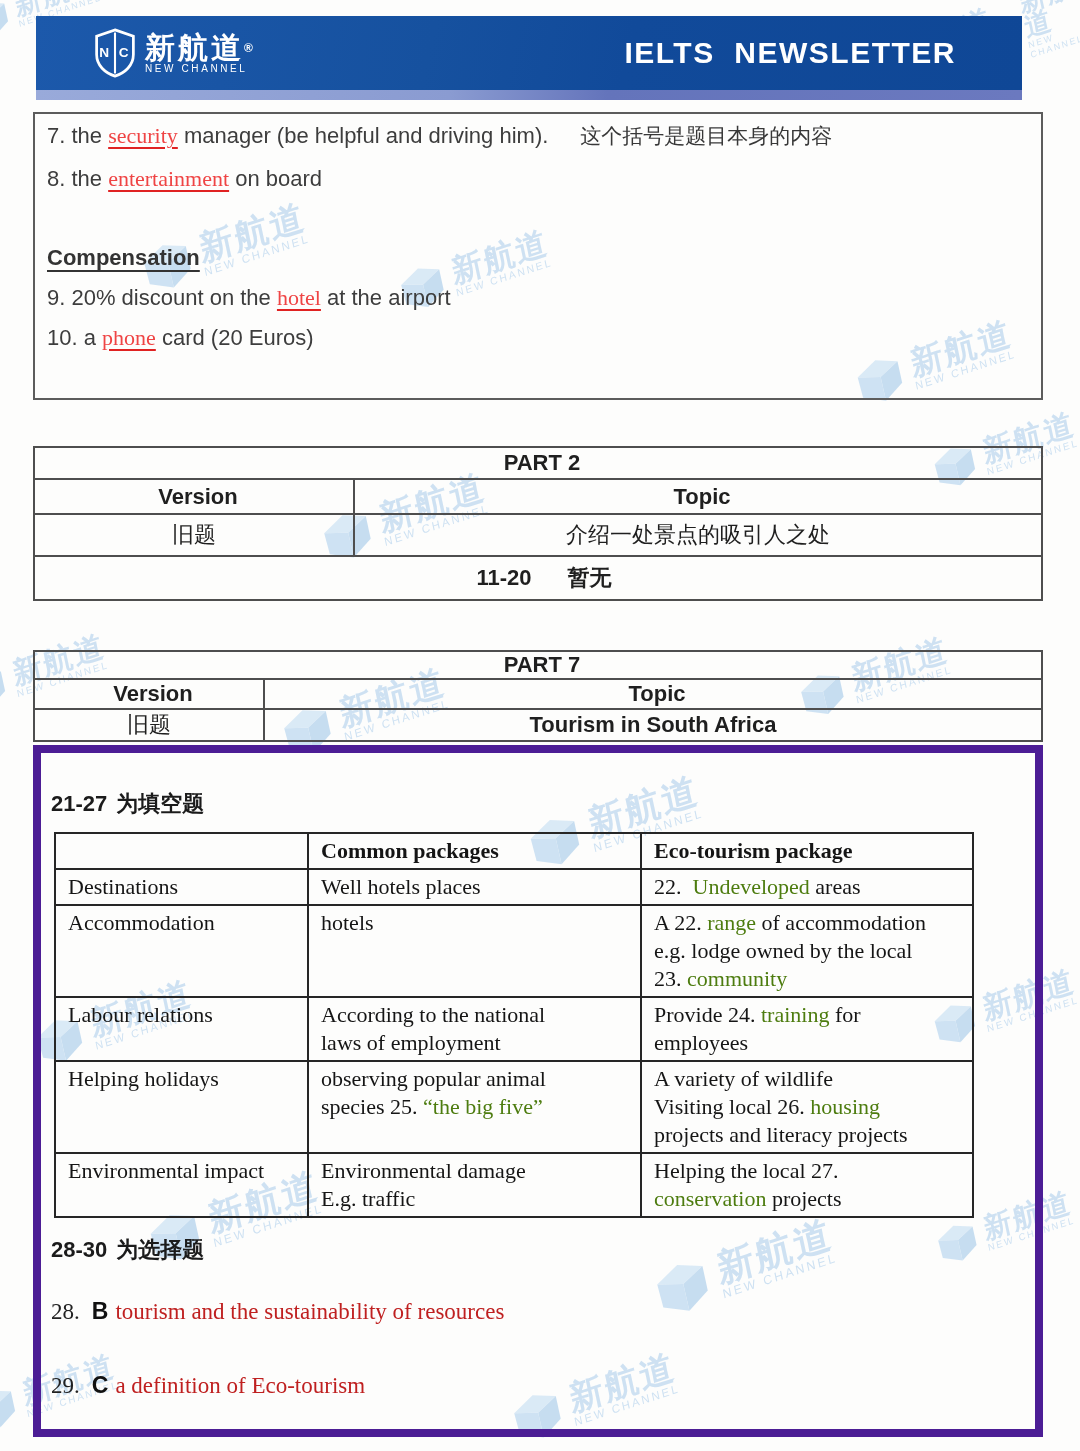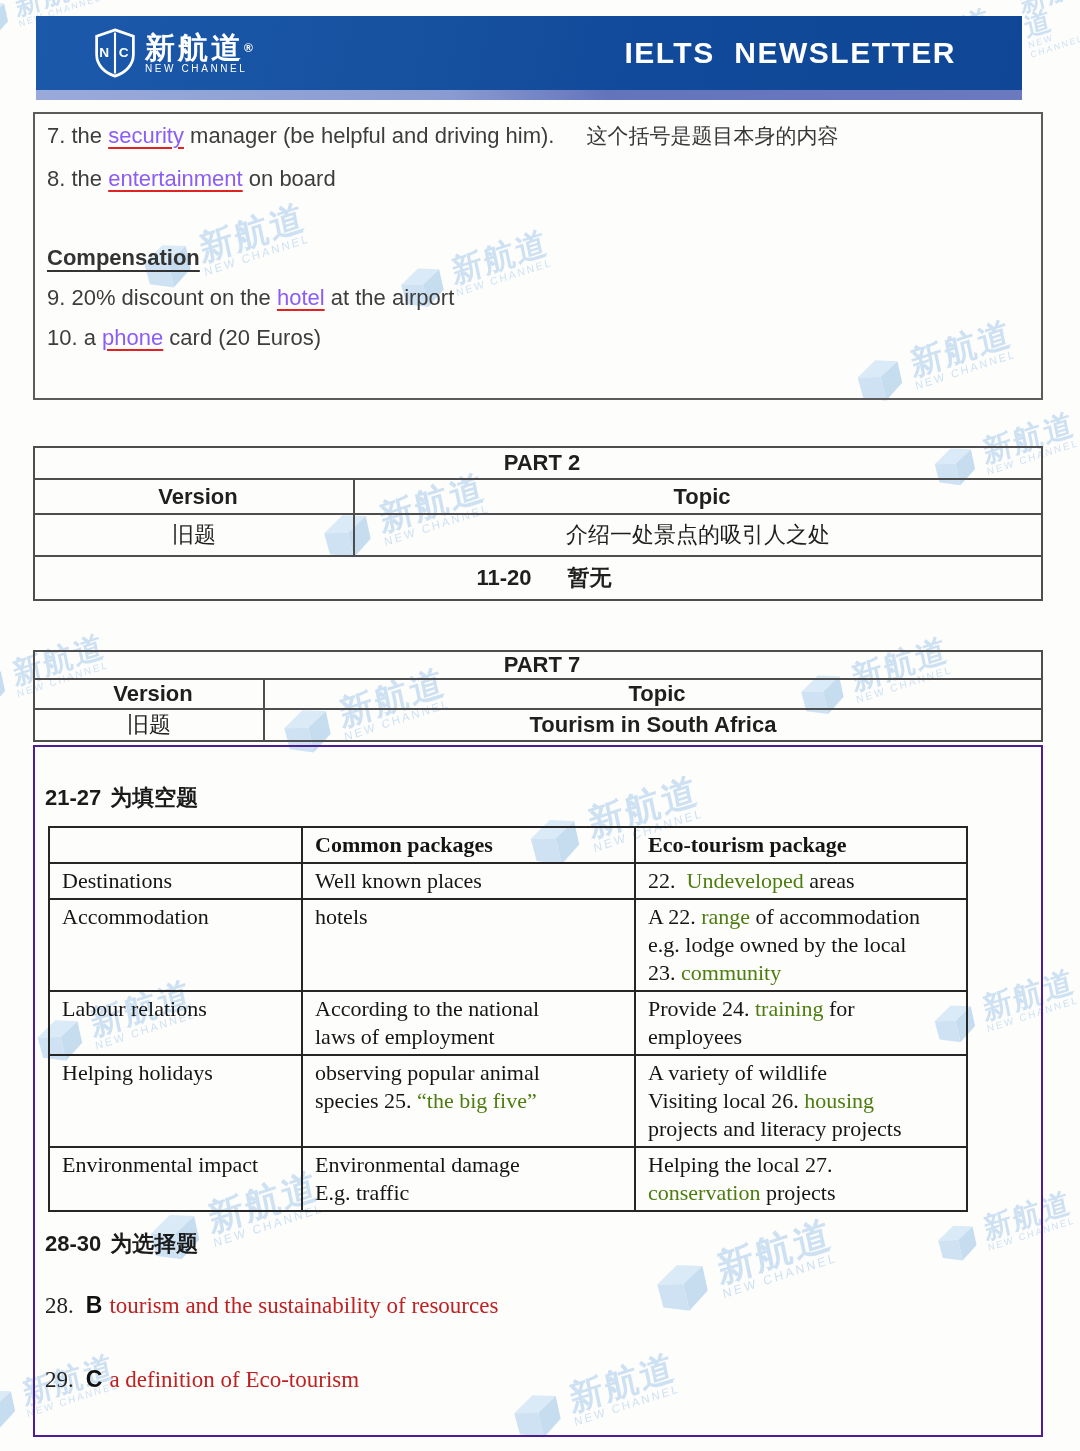--- a/index.html
+++ b/index.html
@@ -39,41 +39,41 @@
   .brand-en { color:#fff; font-size:10px; letter-spacing:2.6px; white-space:nowrap; }
   .header-title { color:#fff; font-size:30px; font-weight:bold; letter-spacing:1.5px; white-space:pre; }
 
   
   .box1 {
     position:absolute; left:33px; top:112px; width:1010px; height:288px; z-index:1;
     border:2px solid #5c5c5c; font-size:22px; color:#3d3d3d;
   }
   .box1 .line { position:absolute; left:12px; white-space:nowrap; }
   .red-u {
-    color:#8b5cf6; text-decoration:underline;
-    text-decoration-color:#e02222; text-decoration-thickness:2px; text-underline-offset:4px;
+    color:#ef4444; text-decoration:underline;
+    text-decoration-color:#e02222; text-decoration-thickness:2px; text-underline-offset:4px;font-family:Liberation Serif, serif;
   }
   .cn-note { margin-left:32px; color:#383838; font-size:21px; }
   .comp-heading {
     font-weight:bold; color:#333;
     text-decoration:underline; text-decoration-thickness:2px; text-underline-offset:5px;
   }
 
   
   table.part { position:absolute; left:33px; z-index:1; border-collapse:collapse; table-layout:fixed; width:1010px; background:transparent; }
   table.part td { border:2px solid #4e4e4e; text-align:center; vertical-align:middle; font-size:22px; color:#1f1f1f; }
   .blue-bold { color:#2e74b5; font-weight:bold;padding-left:8px; }
   .bold { font-weight:bold; }
   td.range-row { text-align:left; padding-left:12px; }
   .range-gap { margin-left:36px; }
 
   
   .p3-box {
     position:absolute; left:33px; top:745px; width:1010px; height:692px; z-index:1;
-    border:2px solid #4c1d95;
+    border:8px solid #4c1d95;
   }
   .p3-inner { position:relative; width:100%; height:100%; }
   .sec-heading { position:absolute; left:10px; font-size:22px; font-weight:bold; color:#1b1b1b; white-space:nowrap; }
   .sec-heading .gap { margin-left:9px; }
 
   
   table.cmp {
     position:absolute; left:13px; top:79px; width:918px;
     border-collapse:collapse; table-layout:fixed;
     font-family:"Liberation Serif","DejaVu Serif",serif;
@@ -404,21 +404,21 @@
         <tr>
           <th></th>
           <th>Common packages</th>
           <th>Eco-tourism package</th>
         </tr>
       </thead>
       <tbody>
           <tr>
             <td class="c-label">Destinations</td>
             <td>
-              <div><span>Well known places</span></div>
+              <div><span>Well hotels places</span></div>
             </td>
             <td>
               <div><span>22.&nbsp; </span><span class="red-serif">Undeveloped</span><span> areas</span></div>
             </td>
           </tr>
           <tr>
             <td class="c-label">Accommodation</td>
             <td>
               <div><span>hotels</span></div>
             </td>

